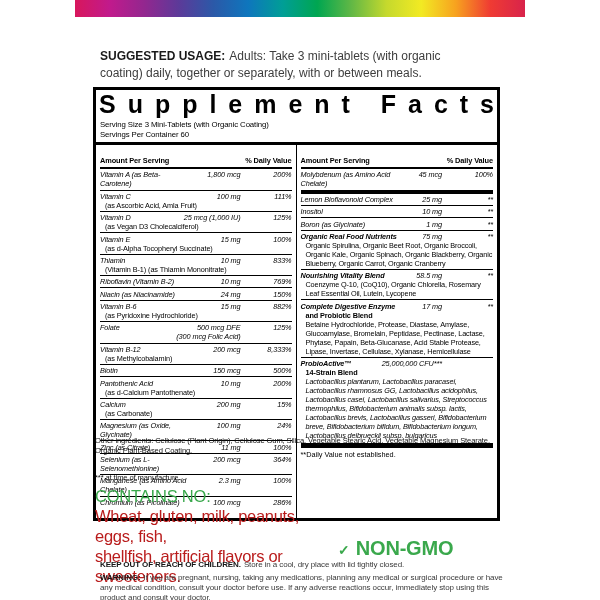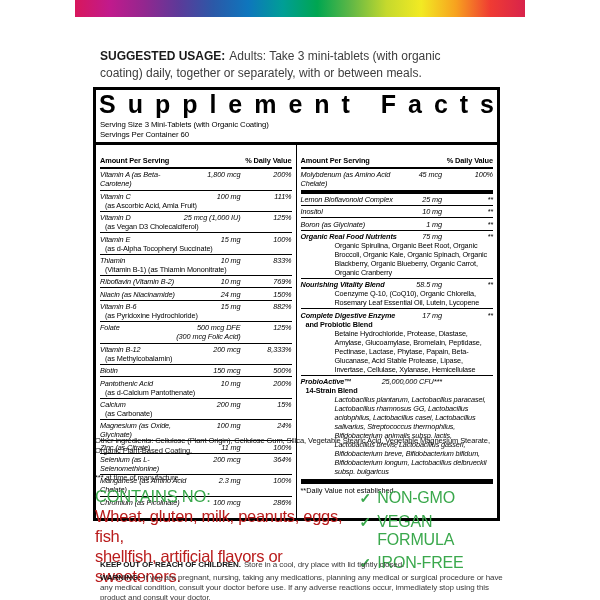--- a/index.html
+++ b/index.html
@@ -33,36 +33,36 @@
   .sf-col.left{border-right:1.5px solid #000;}
   .sf-header{display:flex;justify-content:space-between;font-weight:bold;font-size:7.4px;
     line-height:10px;border-bottom:2px solid #000;padding:1px 0;letter-spacing:-0.1px;}
   .sf-row{border-bottom:1px solid #000;padding:1.2px 0;font-size:7.3px;line-height:9px;letter-spacing:-0.1px;}
   .sf-col .sf-rows .sf-row:last-child{border-bottom:none;}
   .sf-row.bar-below{border-bottom:4px solid #000;}
   .sf-line{display:grid;grid-template-columns:1fr max-content 30px;column-gap:21px;font-style:italic;}
   .sf-amt{text-align:right;white-space:nowrap;}
   .sf-dv{text-align:right;white-space:nowrap;}
   .sf-sub,.sf-name2,.sf-ing{padding-left:5px;}
-  .sf-ing{letter-spacing:-0.15px;margin-left:29px;}
+  .sf-ing{letter-spacing:-0.15px;}
   .sf-footnote{border-top:5px solid #000;margin-top:2px;padding:2px 0 1px;font-size:7.3px;line-height:9px;}
 
   
   .post-box{position:absolute;left:95px;top:436px;width:414px;font-size:7.6px;line-height:9.6px;letter-spacing:-0.12px;color:#111;}
   .mfg-note{margin-top:18px;}
 
   
   .contains{position:absolute;left:95px;top:486px;width:412px;display:flex;}
   .contains-left{width:276px;}
   .contains-heading{font-weight:normal;font-size:16.5px;line-height:20px;color:var(--green);letter-spacing:-0.2px;}
   .contains-line{font-size:16.5px;line-height:20px;color:#b91c1c;letter-spacing:-0.3px;}
   .badges{padding-top:3px;}
   .badge{display:flex;align-items:baseline;margin-bottom:5.5px;}
   .badge .check{color:var(--green);font-weight:bold;font-size:14px;margin-right:6px;}
-  .badge .badge-label{color:var(--green);font-weight:normal;font-size:16px;letter-spacing:-0.2px;}
+  .badge .badge-label{color:var(--green);font-weight:bold;font-size:20px;letter-spacing:-0.2px;margin-top:48px;}
 
   
   .keep{position:absolute;left:100px;top:552px;width:412px;font-size:8px;line-height:10px;color:#3a3a3a;letter-spacing:-0.1px;}
   .keep .lbl,.warning .lbl{font-weight:bold;color:#161616;margin-right:3px;}
   .warning{position:absolute;left:100px;top:565px;width:412px;font-size:8px;line-height:10px;color:#3a3a3a;letter-spacing:-0.1px;}
 </style>
 </head>
 <body>
 
 <div class="rainbow" style="background: linear-gradient(to right, rgb(216, 23, 92), rgb(193, 26, 140), rgb(147, 39, 143), rgb(92, 58, 153), rgb(43, 89, 168), rgb(14, 118, 189), rgb(0, 158, 150), rgb(0, 166, 81), rgb(99, 184, 69), rgb(197, 217, 45), rgb(242, 234, 35), rgb(247, 162, 31), rgb(239, 59, 51), rgb(216, 35, 75));"></div>

